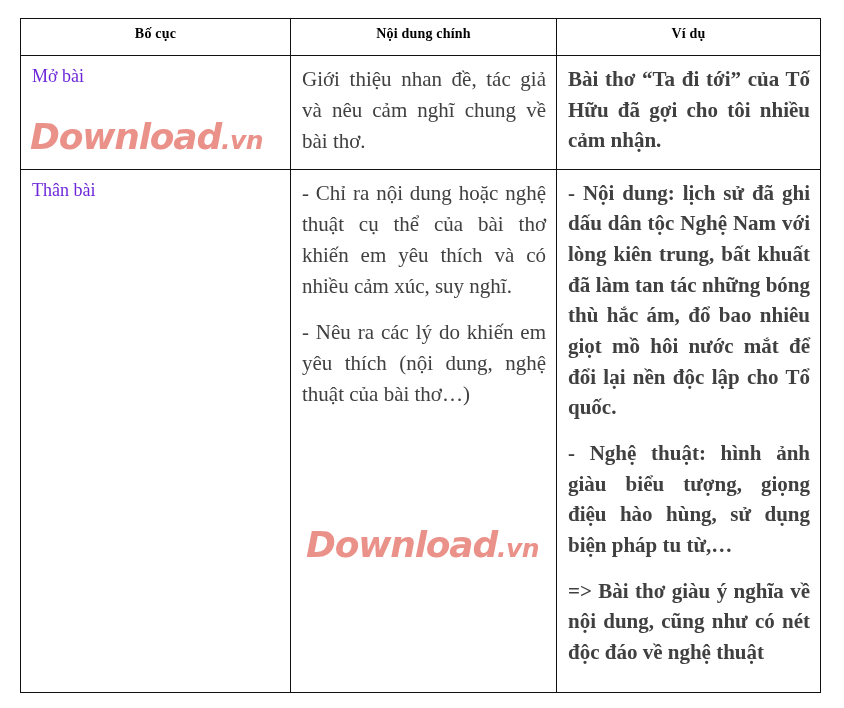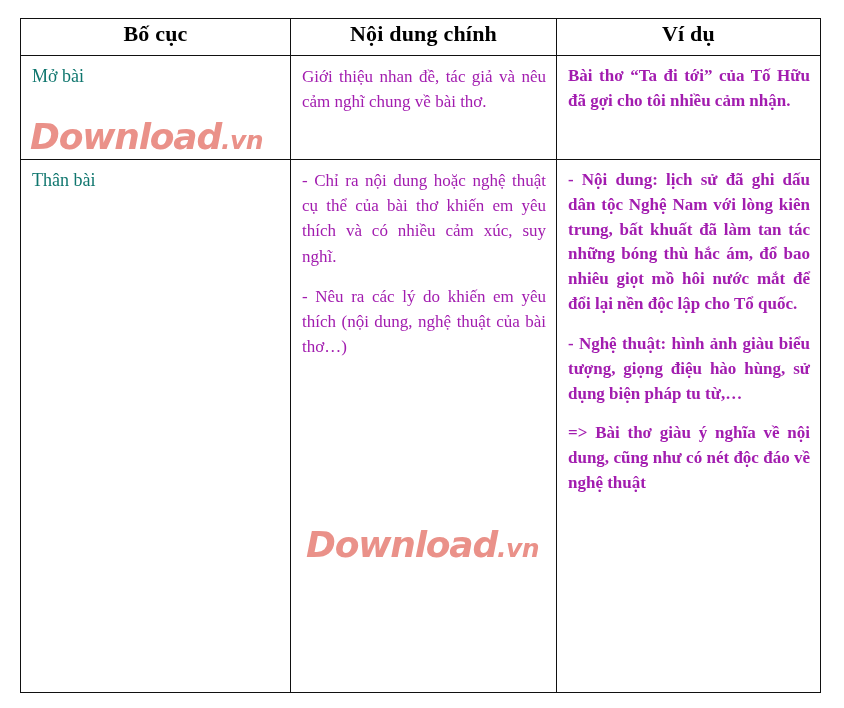--- a/index.html
+++ b/index.html
@@ -43,48 +43,48 @@
   col.c1 { width: 270px; }
   col.c2 { width: 266px; }
   col.c3 { width: 264px; }
 
   
   tr.header-row th {
     height: 37px;
     text-align: center;
     vertical-align: middle;
     font-weight: bold;
-    font-size: 22px;
+    font-size: 14px;
     letter-spacing: 0.2px;
     padding-bottom: 2px;
   }
   tr.header-row th .hcell {
     display: block;
     margin-top: -4px;
   }
 
   
   .cell-pad {
     padding: 8px 10px 8px 11px;
   }
   .label-cell .cell-pad {
     padding: 9px 8px 8px 11px;
   }
 
   .label-text {
     font-size: 18px;
     line-height: 1.28;
-    color: #0f766e;
+    color: #6d28d9;
     white-space: nowrap;
   }
 
   .para {
-    font-size: 17px;
+    font-size: 21px;
     line-height: 1.48;
-    color: #a21caf;
+    color: #404040;
     text-align: justify;
     text-justify: inter-word;
     margin: 0 0 15px 0;
     hyphens: none;
   }
   .para:last-child { margin-bottom: 0; }
 
   .col3 .para { line-height: 1.46; font-weight: bold; }
 
   

